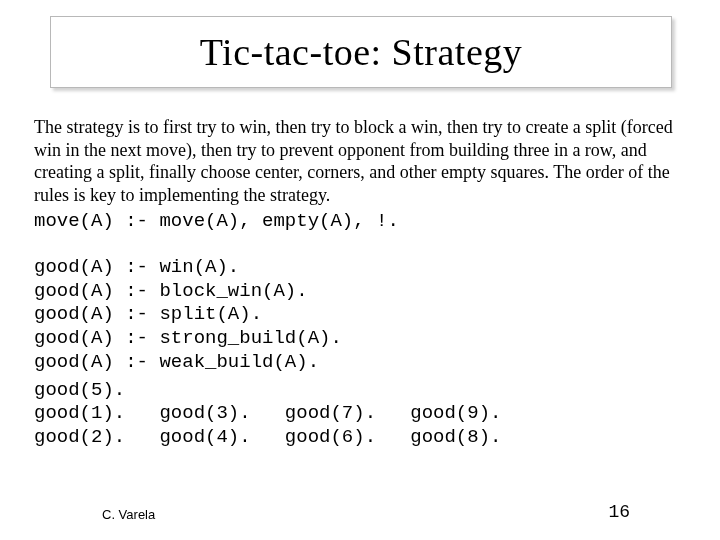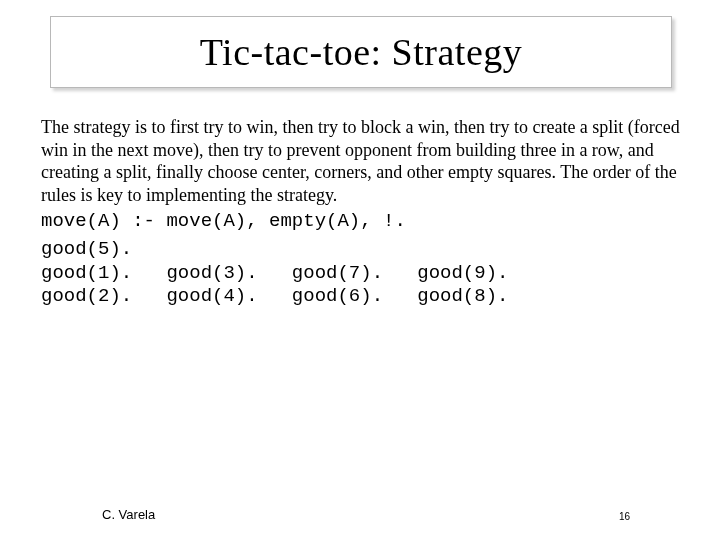--- a/index.html
+++ b/index.html
@@ -31,21 +31,21 @@
     justify-content: center;
     background: #ffffff;
   }
   .title-text {
     font-size: 38px;
     font-weight: 400;
     letter-spacing: 0.5px;
   }
   .body {
     position: absolute;
-    left: 41px;
+    left: 34px;
     top: 116px;
     width: 640px;
     font-size: 18px;
     line-height: 1.25;
   }
   .desc {
     font-family: "Times New Roman", Times, serif;
     margin-bottom: 2px;
   }
   .code {
@@ -60,36 +60,41 @@
     left: 94px;
     bottom: 18px;
     font-size: 13px;
     font-family: Liberation Sans, sans-serif;
     margin-left: 8px;
   }
   .footer-right {
     position: absolute;
     right: 34px;
     bottom: 18px;
-    font-size: 10px;
-    font-family: Liberation Sans, sans-serif;
+    font-size: 18px;
+    font-family: Liberation Mono, monospace;
   }
 </style>
 </head>
 <body>
 
 <div class="slide">
 
   <div class="title-box">
     <div class="title-text">Tic-tac-toe:  Strategy</div>
   </div>
 
   <div class="body">
     <div class="desc">The strategy is to first try to win, then try to block a win, then try to create a split (forced win in the next move), then try to prevent opponent from building three in a row, and creating a split, finally choose center, corners, and other empty squares.  The order of the rules is key to implementing the strategy.</div>
     <div class="code">move(A) :- move(A), empty(A), !.</div>
+    <div class="code" style="margin-top:22px;">good(A) :- win(A).
+good(A) :- block_win(A).
+good(A) :- split(A).
+good(A) :- strong_build(A).
+good(A) :- weak_build(A).</div>
     <div class="code" style="">good(5).
 good(1).   good(3).   good(7).   good(9).
 good(2).   good(4).   good(6).   good(8).</div>
   </div>
 
   <div class="footer-left">C. Varela</div>
   <div class="footer-right">16</div>
 
 </div>
 

